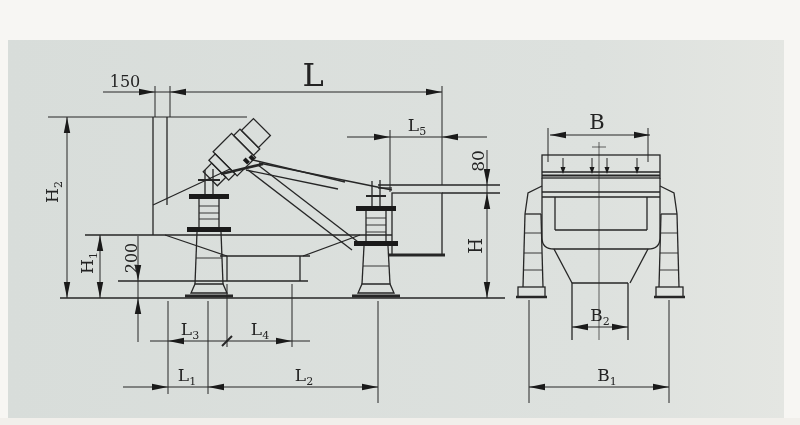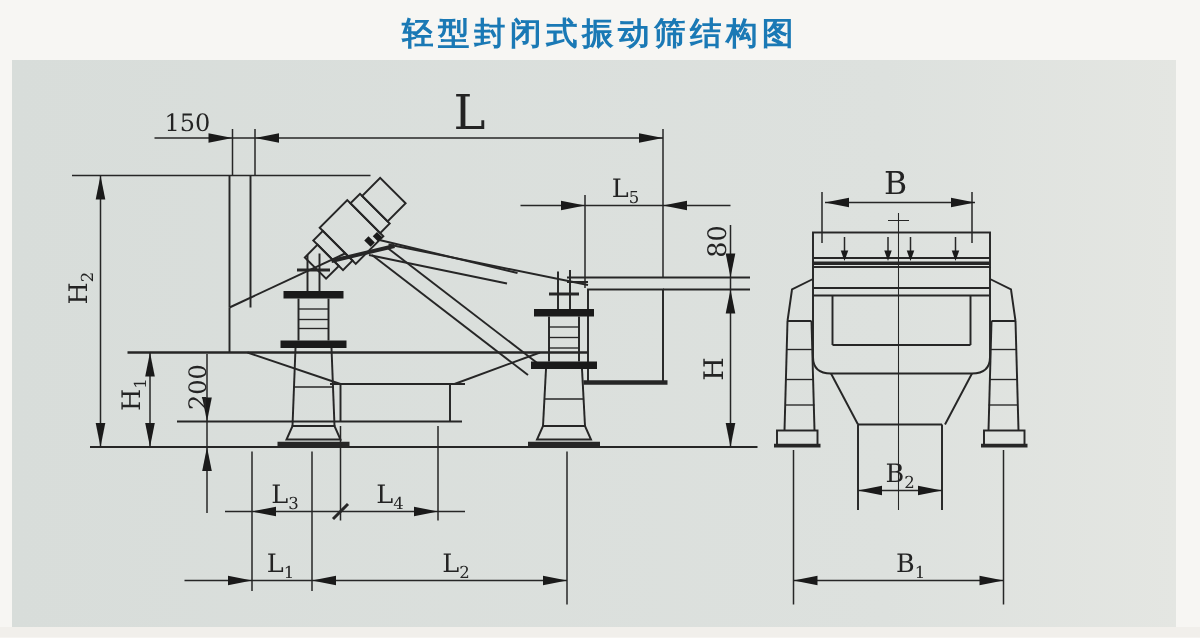--- a/index.html
+++ b/index.html
@@ -18,21 +18,20 @@
   svg text{
     font-family:"DejaVu Serif","Liberation Serif",serif;
     fill:#232323;
   }
 </style>
 </head>
 <body>
 
 <div id="stage">
 
-  <div class="title">轻型封闭式振动筛结构图</div>
 
   <svg width="800" height="425" viewBox="0 0 800 425">
 
     <defs>
       <linearGradient id="panelg" x1="0" y1="0" x2="1" y2="0">
         <stop offset="0" stop-color="#d8ddda"></stop>
         <stop offset="0.75" stop-color="#dde1de"></stop>
         <stop offset="1" stop-color="#e4e6e2"></stop>
       </linearGradient>
     </defs>

